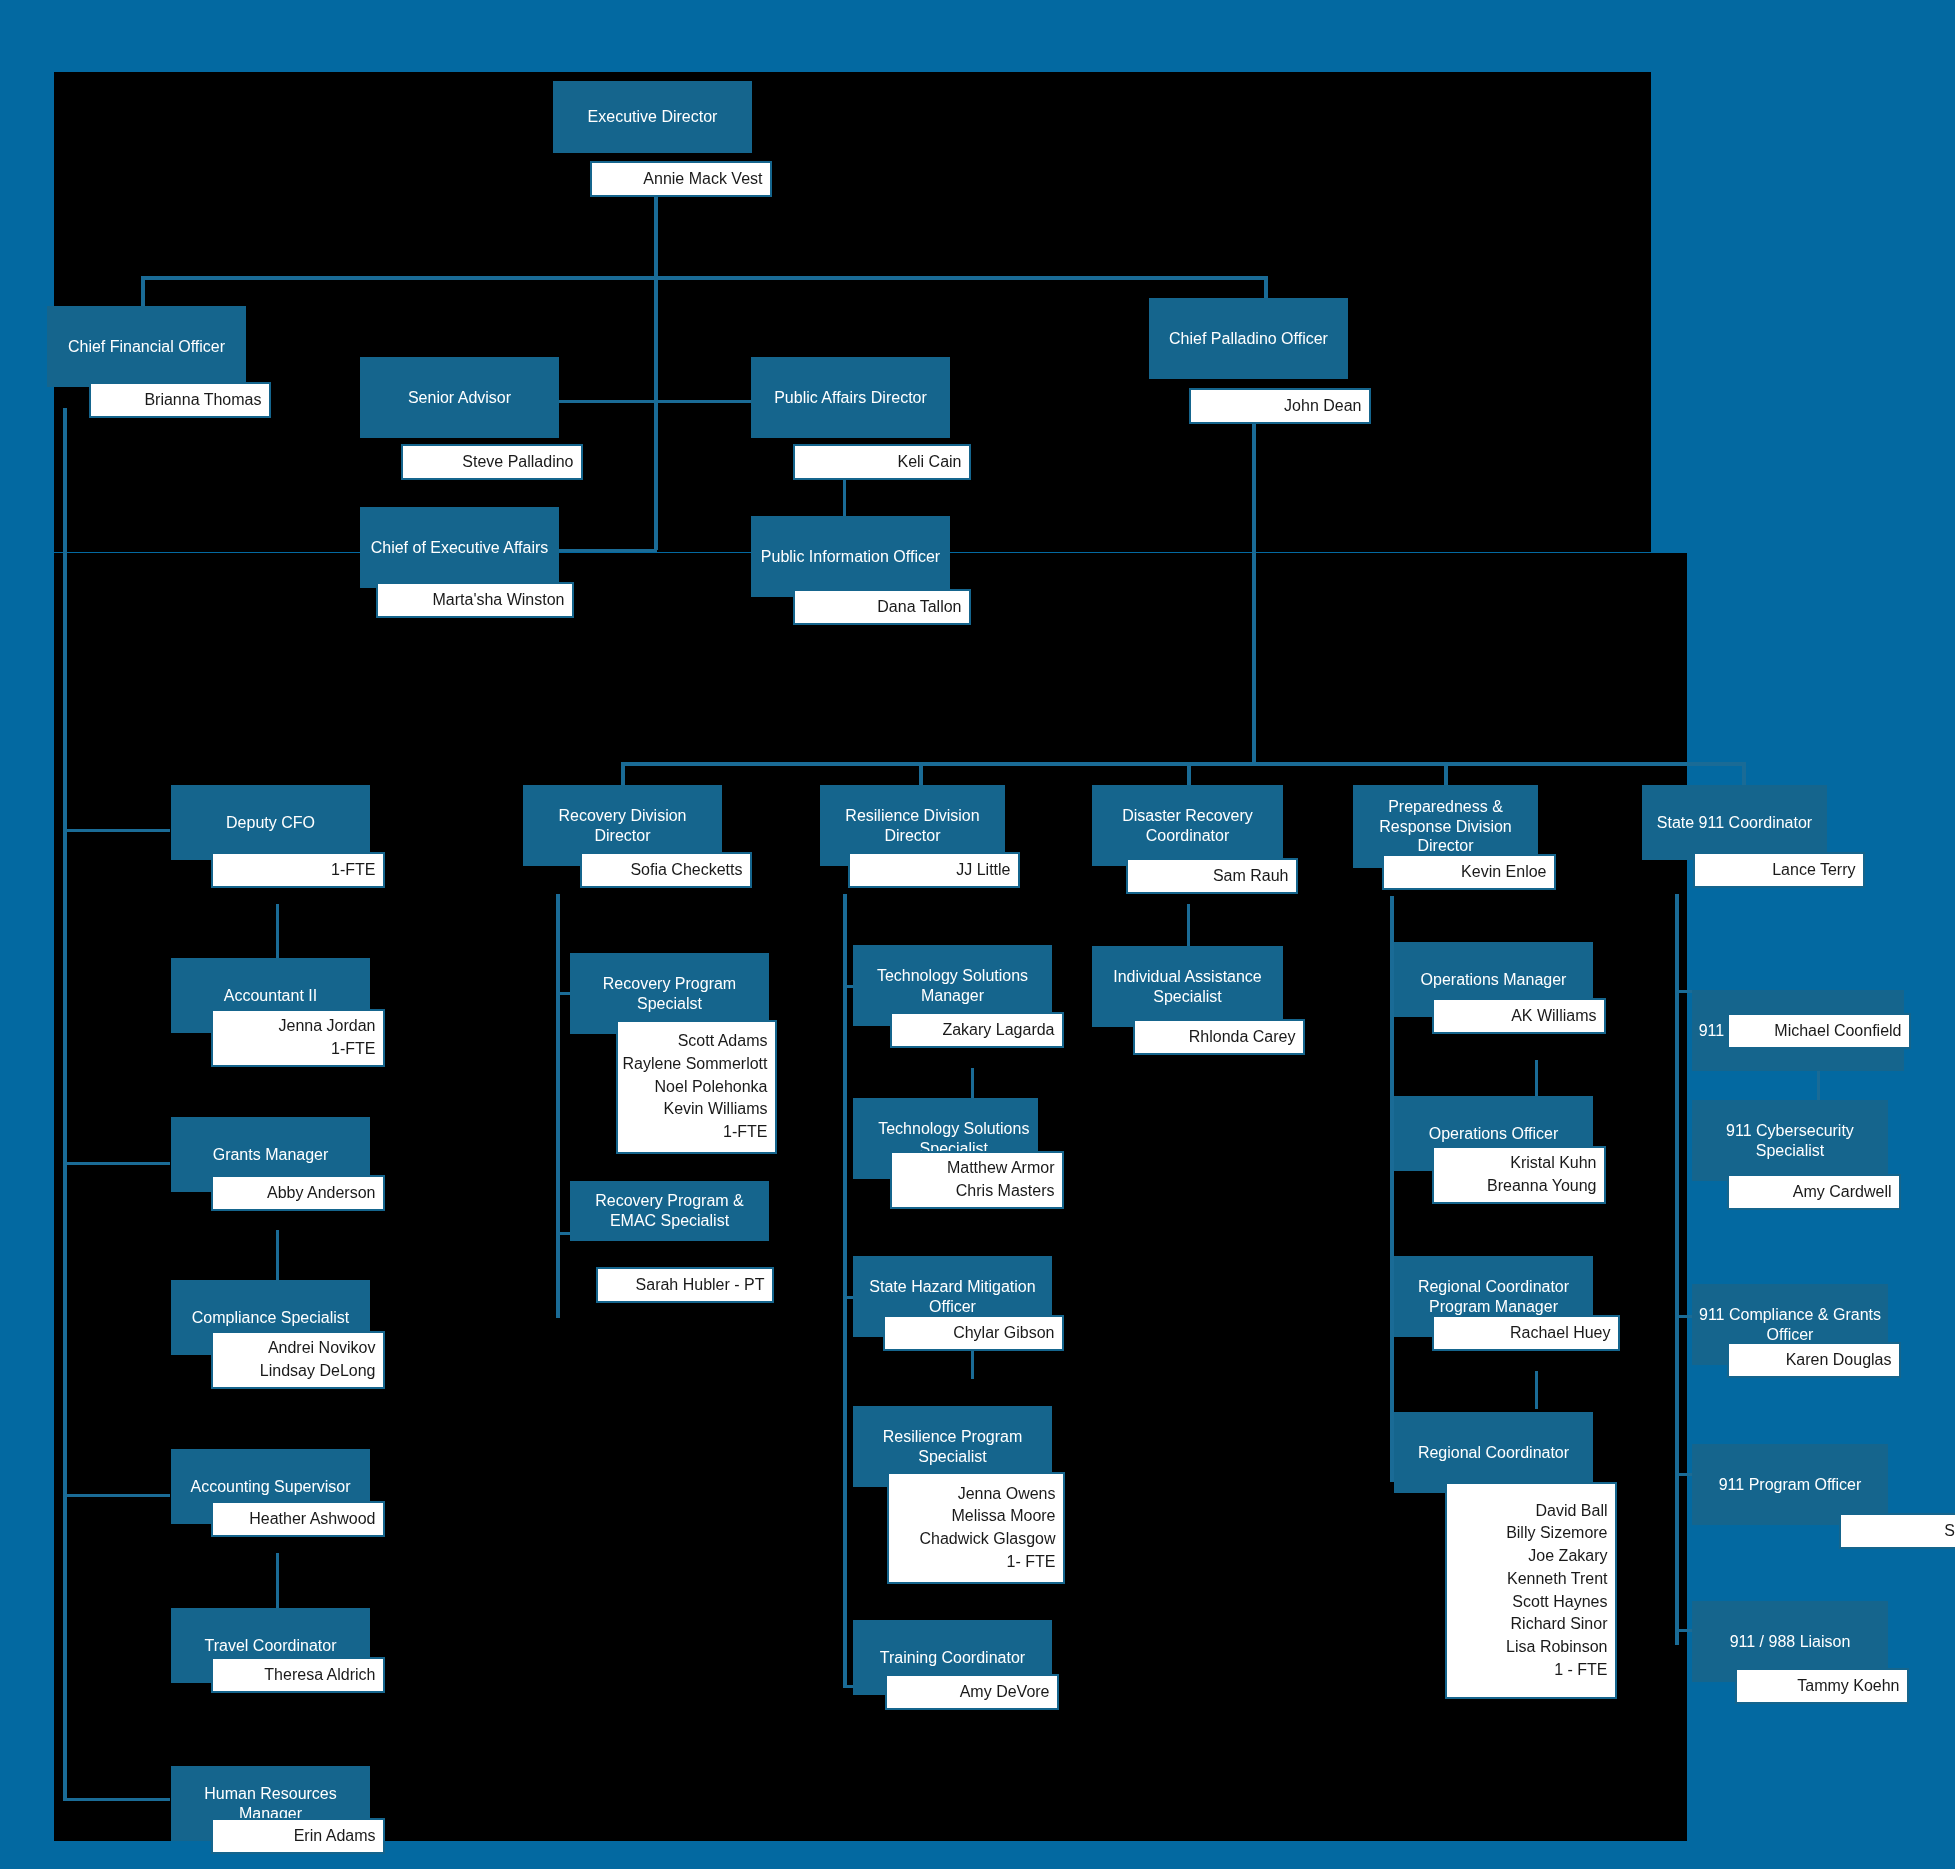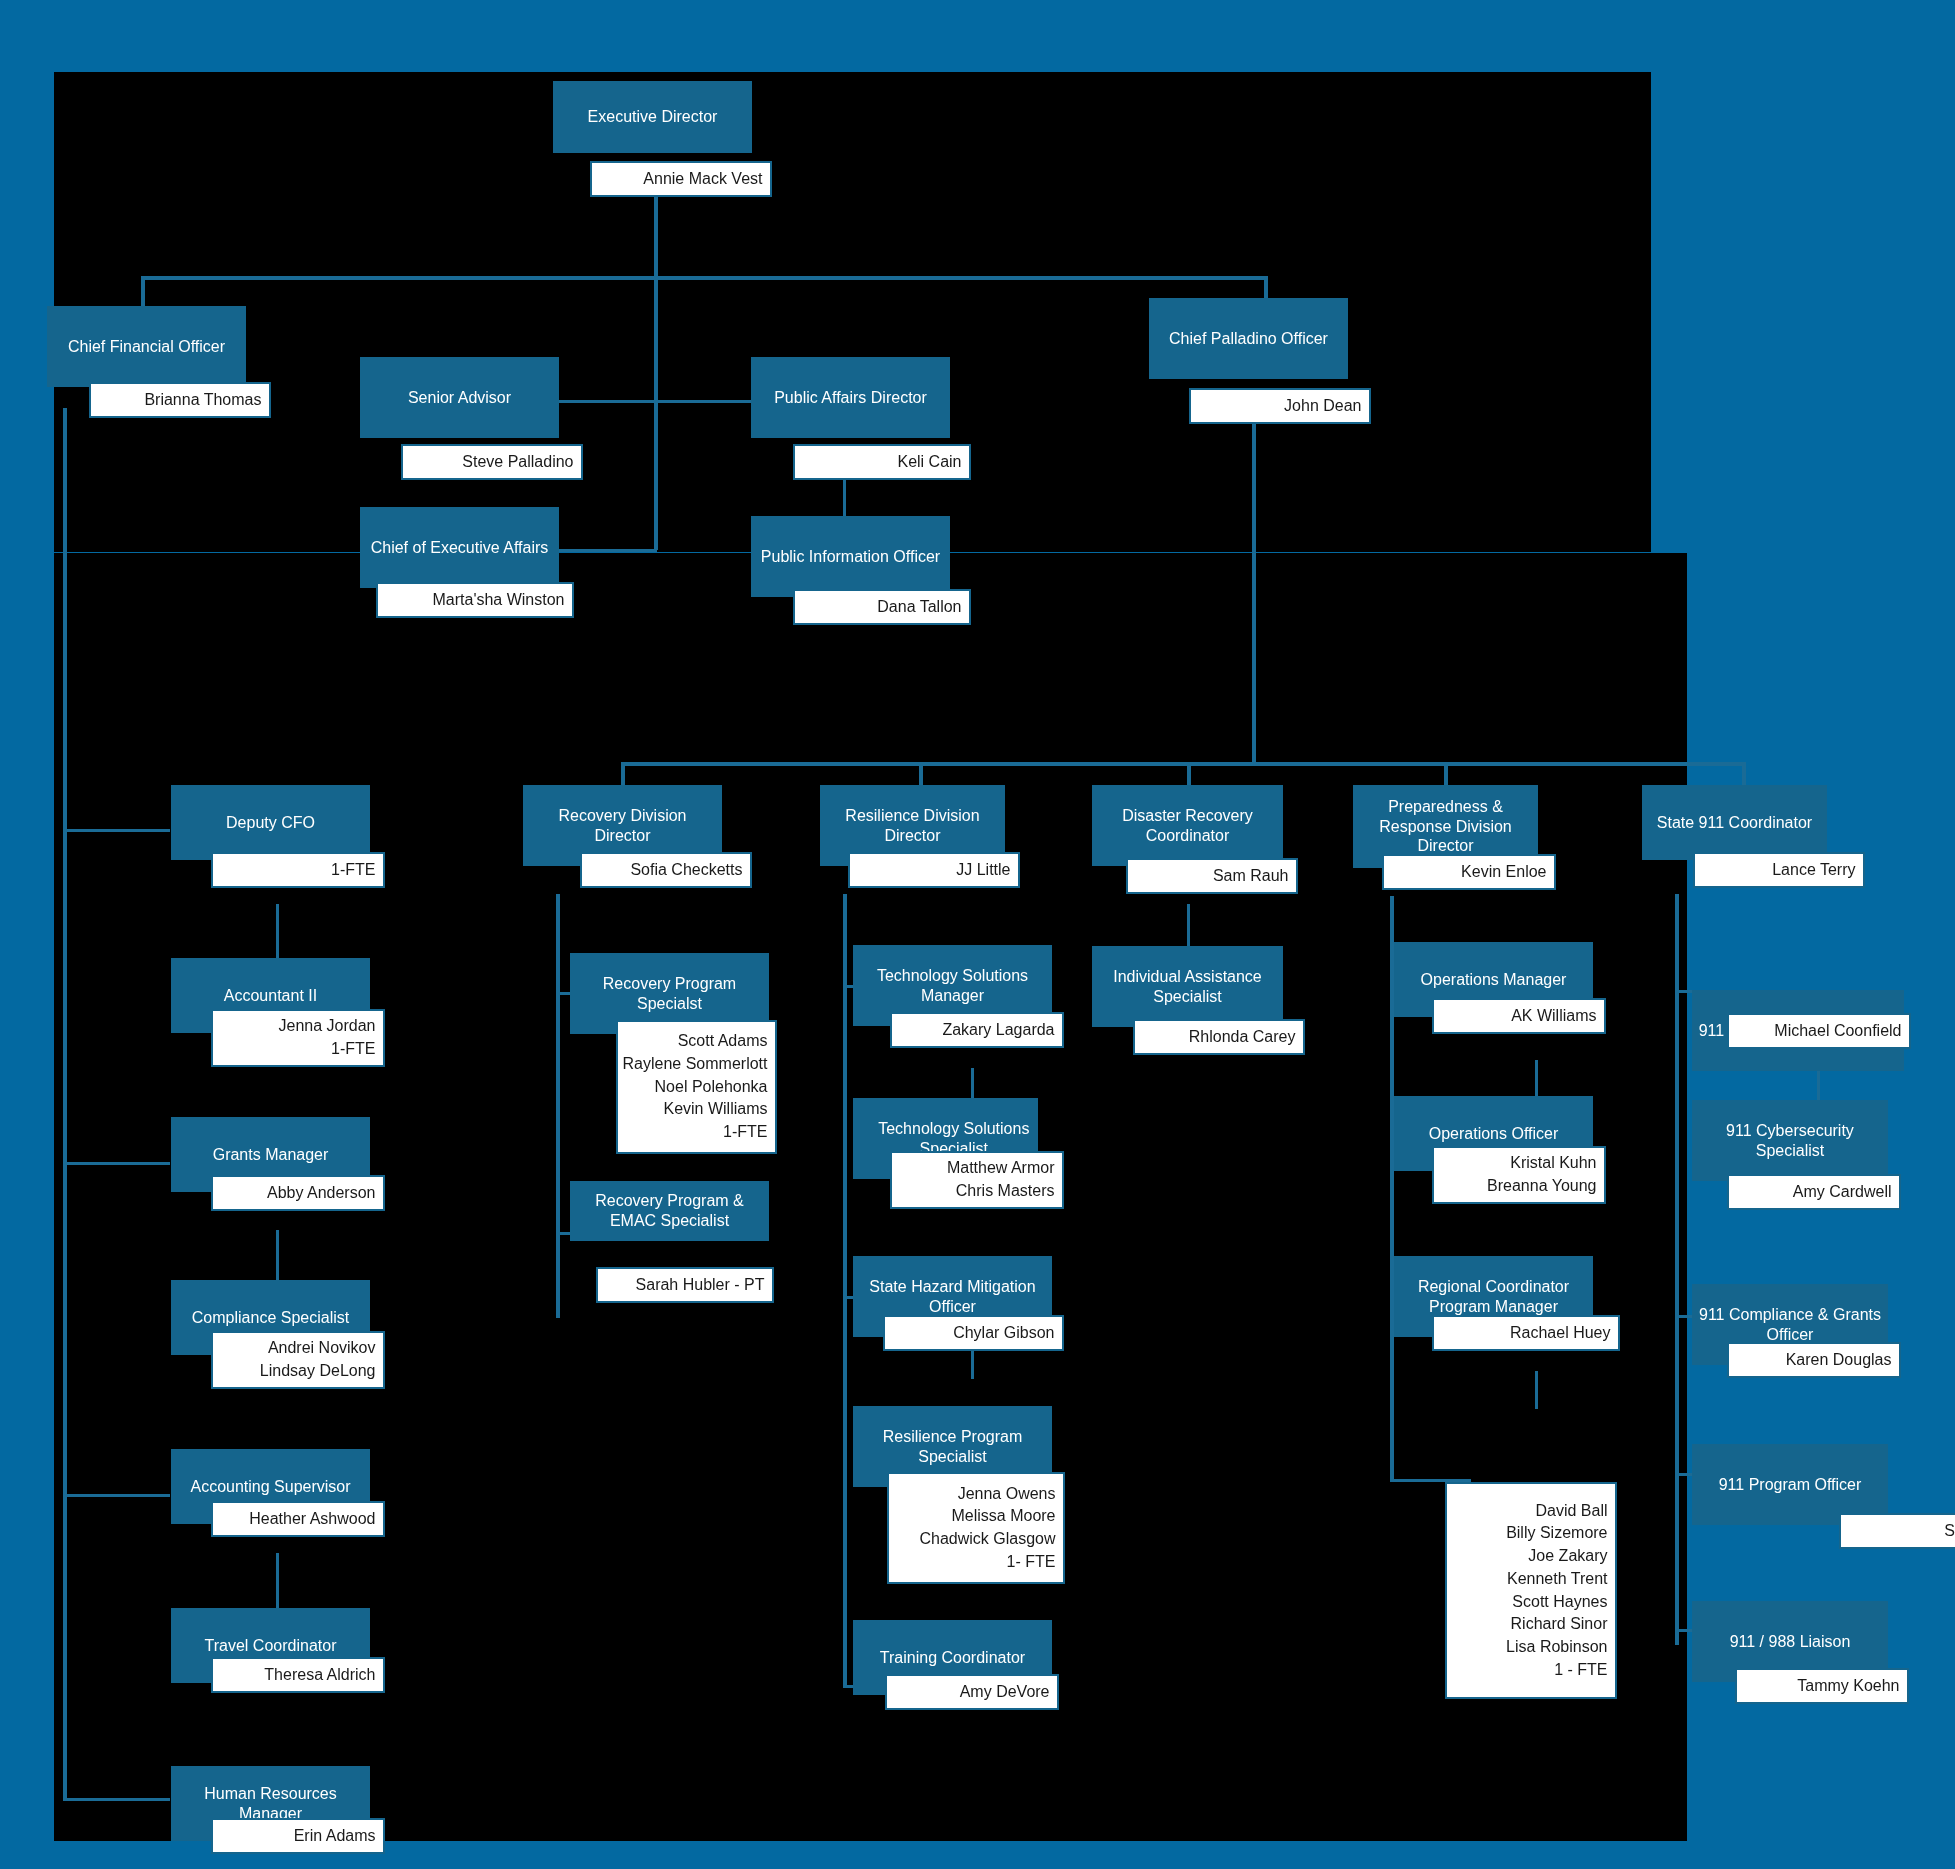--- a/index.html
+++ b/index.html
@@ -225,20 +225,21 @@
   <div class="name" style="left:1432px;top:1146px;width:174px;height:58px;">
       <span>Kristal Kuhn</span>
       <span>Breanna Young</span>
     </div>
 
   <div class="title" style="left:1394px;top:1256px;width:199px;height:81px;">Regional Coordinator Program Manager</div>
   <div class="name" style="left:1432px;top:1315px;width:188px;height:36px;">
       <span>Rachael Huey</span>
     </div>
 
+  <div class="title" style="left:1394px;top:1412px;width:199px;height:81px;">Regional Coordinator</div>
   <div class="name" style="left:1445px;top:1482px;width:172px;height:217px;">
       <span>David Ball</span>
       <span>Billy Sizemore</span>
       <span>Joe Zakary</span>
       <span>Kenneth Trent</span>
       <span>Scott Haynes</span>
       <span>Richard Sinor</span>
       <span>Lisa Robinson</span>
       <span>1 - FTE</span>
     </div>

